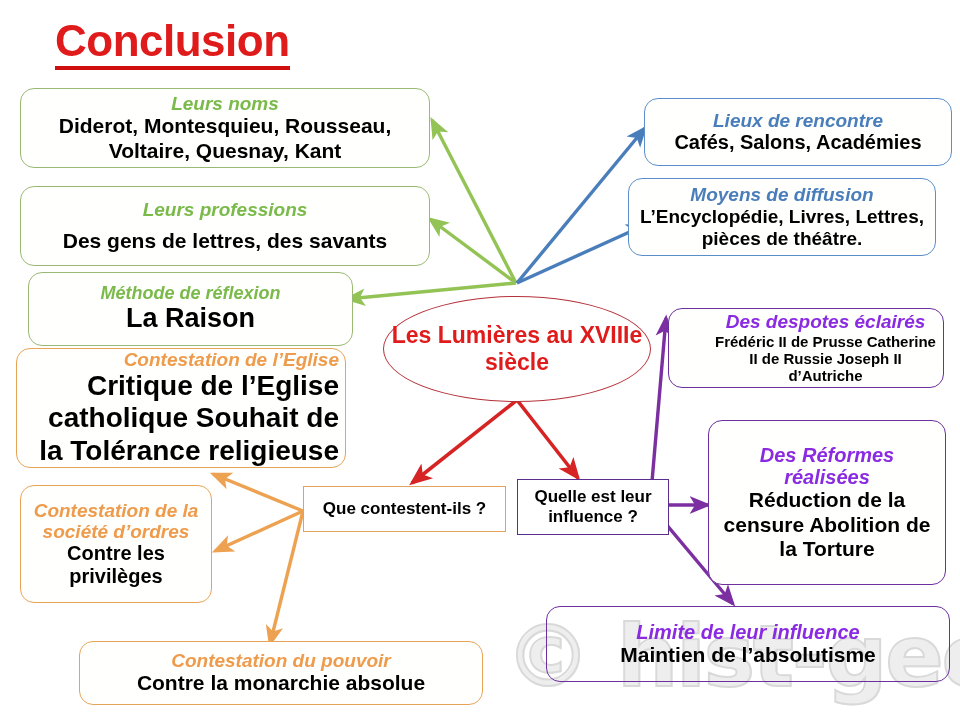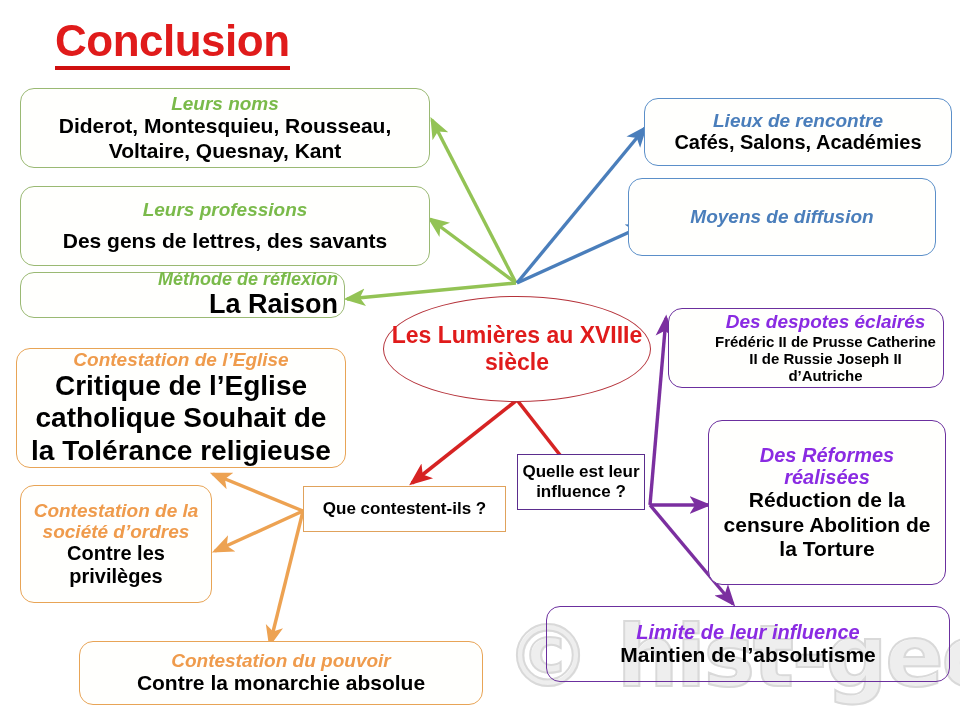--- a/index.html
+++ b/index.html
@@ -175,35 +175,36 @@
   <div class="node green" style="left:20px; top:88px; width:410px; height:80px;">
     <div class="hd" style="font-size:19px;">Leurs noms</div>
     <div class="bd" style="font-size:21px;">Diderot, Montesquieu, Rousseau, Voltaire, Quesnay, Kant</div>
   </div>
 
   <div class="node green" style="left:20px; top:186px; width:410px; height:80px;gap:9px;">
     <div class="hd" style="font-size:19px;">Leurs professions</div>
     <div class="bd" style="font-size:21px;">Des gens de lettres, des savants</div>
   </div>
 
-  <div class="node green" style="left:20px; top:272px; width:325px; height:46px;align-items:flex-end;">
+  <div class="node green" style="left:28px; top:272px; width:325px; height:74px;">
     <div class="hd" style="font-size:18px;">Méthode de réflexion</div>
     <div class="bd" style="font-size:27px;">La Raison</div>
   </div>
 
   <div class="node blue" style="left:644px; top:98px; width:308px; height:68px;">
     <div class="hd" style="font-size:19px;">Lieux de rencontre</div>
     <div class="bd" style="font-size:20px;">Cafés, Salons, Académies</div>
   </div>
 
   <div class="node blue" style="left:628px; top:178px; width:308px; height:78px;">
     <div class="hd" style="font-size:19px;">Moyens de diffusion</div>
-  </div>
-
-  <div class="node orange" style="left:16px; top:348px; width:330px; height:120px;">
+    <div class="bd" style="font-size:19px;">L’Encyclopédie, Livres, Lettres, pièces de théâtre.</div>
+  </div>
+
+  <div class="node orange" style="left:16px; top:348px; width:330px; height:120px;text-align:right;">
     <div class="hd" style="font-size:19px;">Contestation de l’Eglise</div>
     <div class="bd" style="font-size:28px;">Critique de l’Eglise catholique Souhait de la Tolérance religieuse</div>
   </div>
 
   <div class="node orange" style="left:20px; top:485px; width:192px; height:118px;">
     <div class="hd" style="font-size:19px;">Contestation de la société d’ordres</div>
     <div class="bd" style="font-size:20px;">Contre les privilèges</div>
   </div>
 
   <div class="node orange" style="left:79px; top:641px; width:404px; height:64px;">
@@ -223,15 +224,15 @@
 
   <div class="node purple" style="left:546px; top:606px; width:404px; height:76px; background:transparent;">
     <div class="hd" style="font-size:20px;">Limite de leur influence</div>
     <div class="bd" style="font-size:21px;">Maintien de l’absolutisme</div>
   </div>
 
   <div class="oval" style="left:383px; top:296px; width:268px; height:106px; font-size:23px;">Les Lumières au XVIIIe siècle</div>
 
   <div class="qbox q-orange" style="left:303px; top:486px; width:203px; height:46px; font-size:17px;">Que contestent-ils ?</div>
 
-  <div class="qbox q-purple" style="left:517px; top:454px; width:128px; height:56px; font-size:17px;">Quelle est leur influence ?</div>
+  <div class="qbox q-purple" style="left:517px; top:479px; width:152px; height:56px; font-size:17px;">Quelle est leur influence ?</div>
 
 </div>
 
 </body></html>

